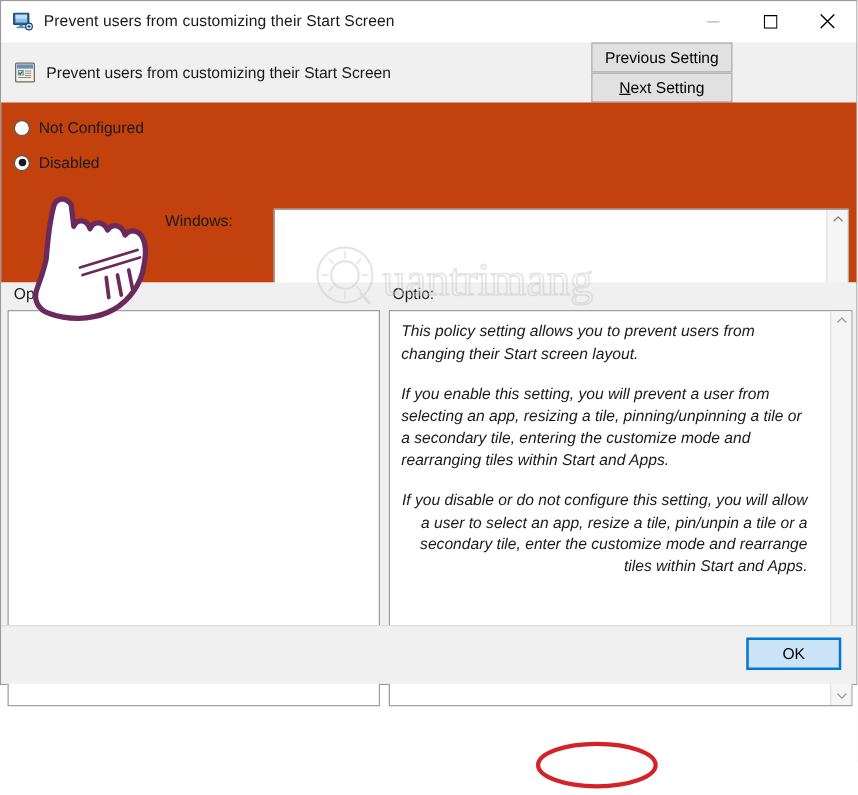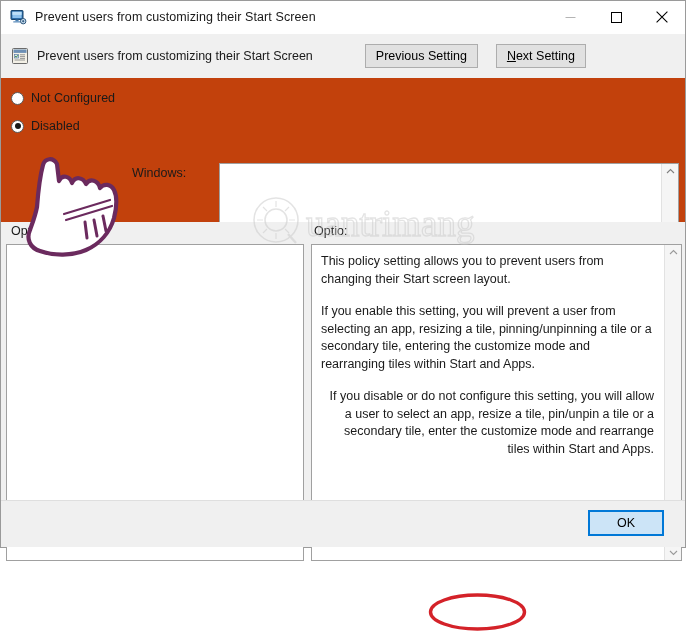--- a/index.html
+++ b/index.html
@@ -82,22 +82,23 @@
     position: relative;
   }
   .header-title {
     font-size: 12.5px;
     color: #1a1a1a;
     white-space: nowrap;
   }
   .header-buttons {
     margin-left: auto;
     display: flex;
-    gap: 18px;
+    gap: 0;
     padding-right: 89px;
+    flex-direction: column;
   }
   .btn {
     background: #e1e1e1;
     border: 1px solid #adadad;
     font-family: "Liberation Sans", sans-serif;
     font-size: 12.5px;
     color: #000;
     padding: 0 10px;
     height: 24px;
     line-height: 22px;
@@ -230,33 +231,33 @@
     width: 371px; height: 317px;
   }
   .help-text {
     flex: 1 1 auto;
     padding: 8px 10px 8px 9px;
     font-size: 12.5px;
     line-height: 17.5px;
     color: #1a1a1a;
     overflow: hidden;
   }
-  .help-text p { margin: 0 0 15px 0; }
+  .help-text p { margin: 0 8px 15px 0; font-style: italic; }
   .help-text p:last-child { margin-bottom: 0; text-align: right; }
 
   
   .footer {
     flex: 0 0 46px;
     position: relative;
     background: #f0f0f0;
     border-top: 1px solid #dfdfdf;
   }
   .footer-buttons {
     position: absolute;
-    right: 21px;
+    right: 12px;
     top: 9px;
     display: flex;
     gap: 0;
   }
   .fbtn {
     width: 76px;
     height: 26px;
     background: #e1e1e1;
     border: 1px solid #adadad;
     font-family: "Liberation Sans", sans-serif;

